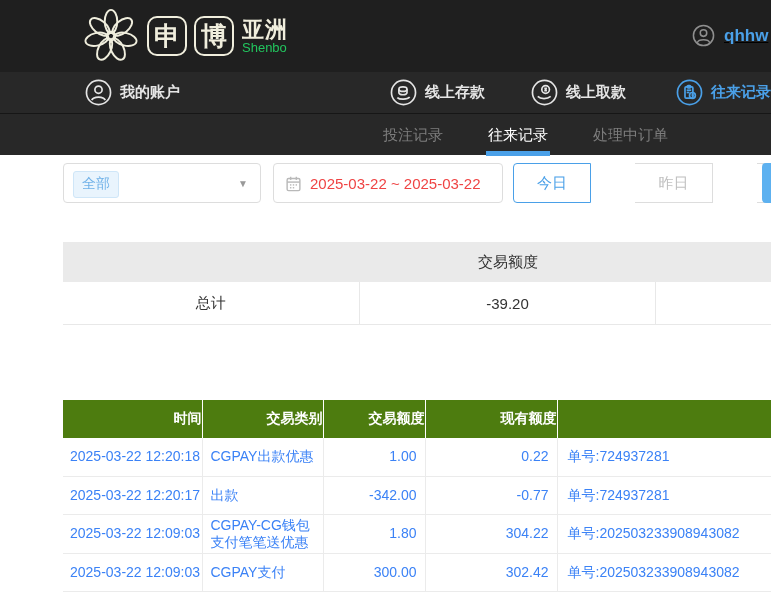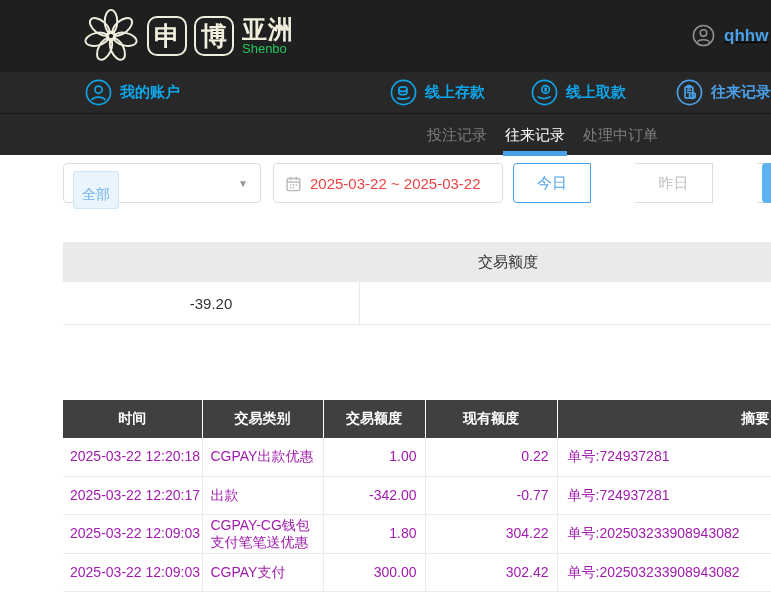--- a/index.html
+++ b/index.html
@@ -8,47 +8,47 @@
   .page { position:relative; width:771px; height:598px; overflow:hidden; background:#fff; }
 
   
   .topbar { position:absolute; top:0; left:0; width:771px; height:72px; background:#1f1f1f; }
   .logo { position:absolute; left:82px; top:7px; display:flex; align-items:center; color:#f0eedd; }
   .logo-flower { width:58px; height:58px; }
   .logo-box { width:40px; height:40px; border:2px solid #f0eedd; border-radius:10px;
               display:flex; align-items:center; justify-content:center;
               font-size:26px; font-weight:bold; margin-left:7px; }
   .logo-right { margin-left:8px; line-height:1.05; }
-  .logo-region { font-size:25px; font-weight:bold; letter-spacing:1px; }
+  .logo-region { font-size:22px; font-weight:bold; letter-spacing:1px; }
   .logo-sub { font-size:13px; color:#22c55e; }
   .user { position:absolute; left:692px; top:24px; display:flex; align-items:center;text-decoration:underline; }
   .user-icon { width:23px; height:23px; color:#8f8f8f; }
   .username { margin-left:9px; color:#4aa0e8; font-size:17px; font-weight:bold; white-space:nowrap; }
 
   
   .navbar { position:absolute; top:72px; left:0; width:771px; height:41px; background:#282828; }
   .nav-item { position:absolute; top:0; height:41px; display:flex; align-items:center;
-              color:#0ea5e9; font-size:15px; font-weight:600; cursor:pointer; white-space:nowrap; }
+              color:#e5e5e5; font-size:15px; font-weight:600; cursor:pointer; white-space:nowrap; }
   .nav-item .nicon { width:27px; height:27px; margin-right:8px; }
   .nav-item.active { color:#4aa0e8; }
 
   
   .subnav { position:absolute; top:113px; left:0; width:771px; height:42px; background:#282828;
             border-top:1px solid #161616; }
-  .tabs { position:absolute; left:383px; top:0; height:42px; display:flex; gap:18px;margin-left:44px; }
+  .tabs { position:absolute; left:383px; top:0; height:42px; display:flex; gap:45px; }
   .tab { position:relative; height:42px; display:flex; align-items:center;
          color:#7d7d7d; font-size:15px; cursor:pointer; white-space:nowrap; }
   .tab.active { color:#fff; }
   .tab.active::after { content:""; position:absolute; left:-2px; right:-2px; bottom:0;
                        height:5px; background:#4aa0e8; }
 
   
   .select-box { position:absolute; left:63px; top:163px; width:198px; height:40px;
                 border:1px solid #ddd; border-radius:4px; background:#fff; }
-  .chip { position:absolute; left:9px; top:7px; padding:14px 8px 4px; font-size:14px;
+  .chip { position:absolute; left:9px; top:7px; padding:3px 8px 4px; font-size:14px;
           color:#6fb1e8; background:#e9f4fd; border:1px solid #cfe6f8; border-radius:3px; }
   .caret { position:absolute; right:12px; top:14px; font-size:10px; color:#999; }
   .date-box { position:absolute; left:273px; top:163px; width:230px; height:40px;
               border:1px solid #ddd; border-radius:4px; background:#fff;
               display:flex; align-items:center; padding-left:11px; }
   .cal-icon { width:17px; height:17px; color:#b9b9b9; flex:0 0 auto; }
   .date-text { margin-left:8px; color:#ef4444; font-size:15px; white-space:nowrap; }
   .btn-group { position:absolute; left:513px; top:163px; display:flex;gap:44px; }
   .qbtn { width:78px; height:40px; background:#fff; border:1px solid #ddd; border-left:none;
           color:#c0c0c0; font-size:15px; display:flex; align-items:center; justify-content:center;
@@ -66,25 +66,25 @@
   .sum-row { display:flex; height:43px; border-bottom:1px solid #e8e8e8; background:#fff; }
   .sum-cell { width:297px; display:flex; align-items:center; justify-content:center;
               font-size:15px; color:#333; border-right:1px solid #e8e8e8; }
   .sum-cell:last-child { border-right:none; }
 
   
   .records { position:absolute; left:63px; top:400px; width:890px;
              border-collapse:collapse; table-layout:fixed; }
   .records col.c1{width:139px;} .records col.c2{width:121px;} .records col.c3{width:102px;}
   .records col.c4{width:132px;} .records col.c5{width:396px;}
-  .records th { height:38px; background:#404040; color:#fff; font-size:14px; font-weight:bold;
-                text-align:center; border-right:1px solid #fff; }
+  .records th { height:38px; background:#4d7c0f; color:#fff; font-size:14px; font-weight:bold;
+                text-align:right; border-right:1px solid #fff; }
   .records th:last-child { border-right:none; }
   .records tr { height:38px; }
-  .records td { font-size:14px; color:#a21caf; line-height:17px; vertical-align:middle;
+  .records td { font-size:14px; color:#3b82f6; line-height:17px; vertical-align:middle;
                 border-bottom:1px solid #ebebeb; border-right:1px solid #ebebeb;
                 padding:2px 8px; background:#fff; }
   .records td:last-child { border-right:none; }
   .records td.t-time { padding-left:7px; white-space:nowrap; }
   .records td.t-num { text-align:right; }
   .records td.t-note { padding-left:10px; white-space:nowrap; }
 </style>
 </head>
 <body>
 
@@ -194,20 +194,21 @@
     <button class="qbtn active">今日</button>
     <button class="qbtn">昨日</button>
     <button class="qbtn">近8日</button>
   </div>
 
   <button class="search-btn"></button>
 
   <div class="summary">
     <div class="sum-header">交易额度</div>
     <div class="sum-row">
+      <div class="sum-cell">总计</div>
       <div class="sum-cell">-39.20</div>
       <div class="sum-cell"></div>
     </div>
   </div>
 
   <table class="records">
     <colgroup>
         <col class="c1">
         <col class="c2">
         <col class="c3">

